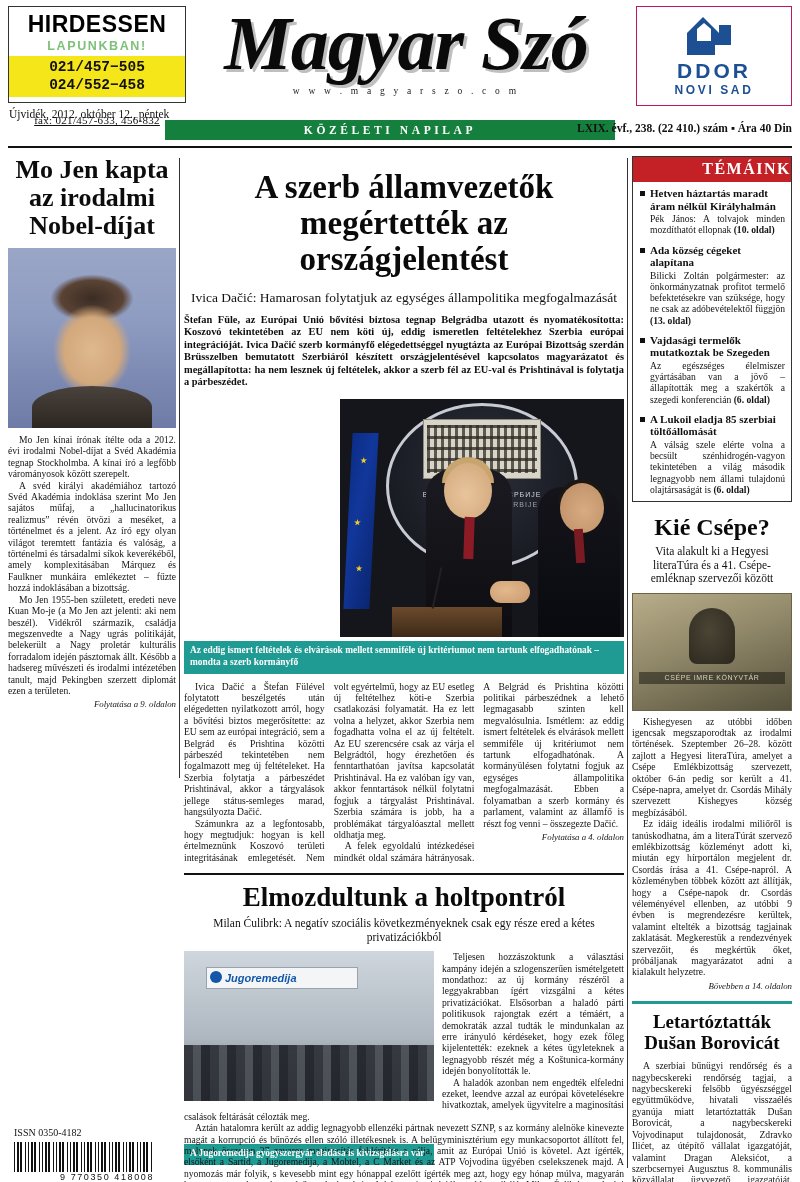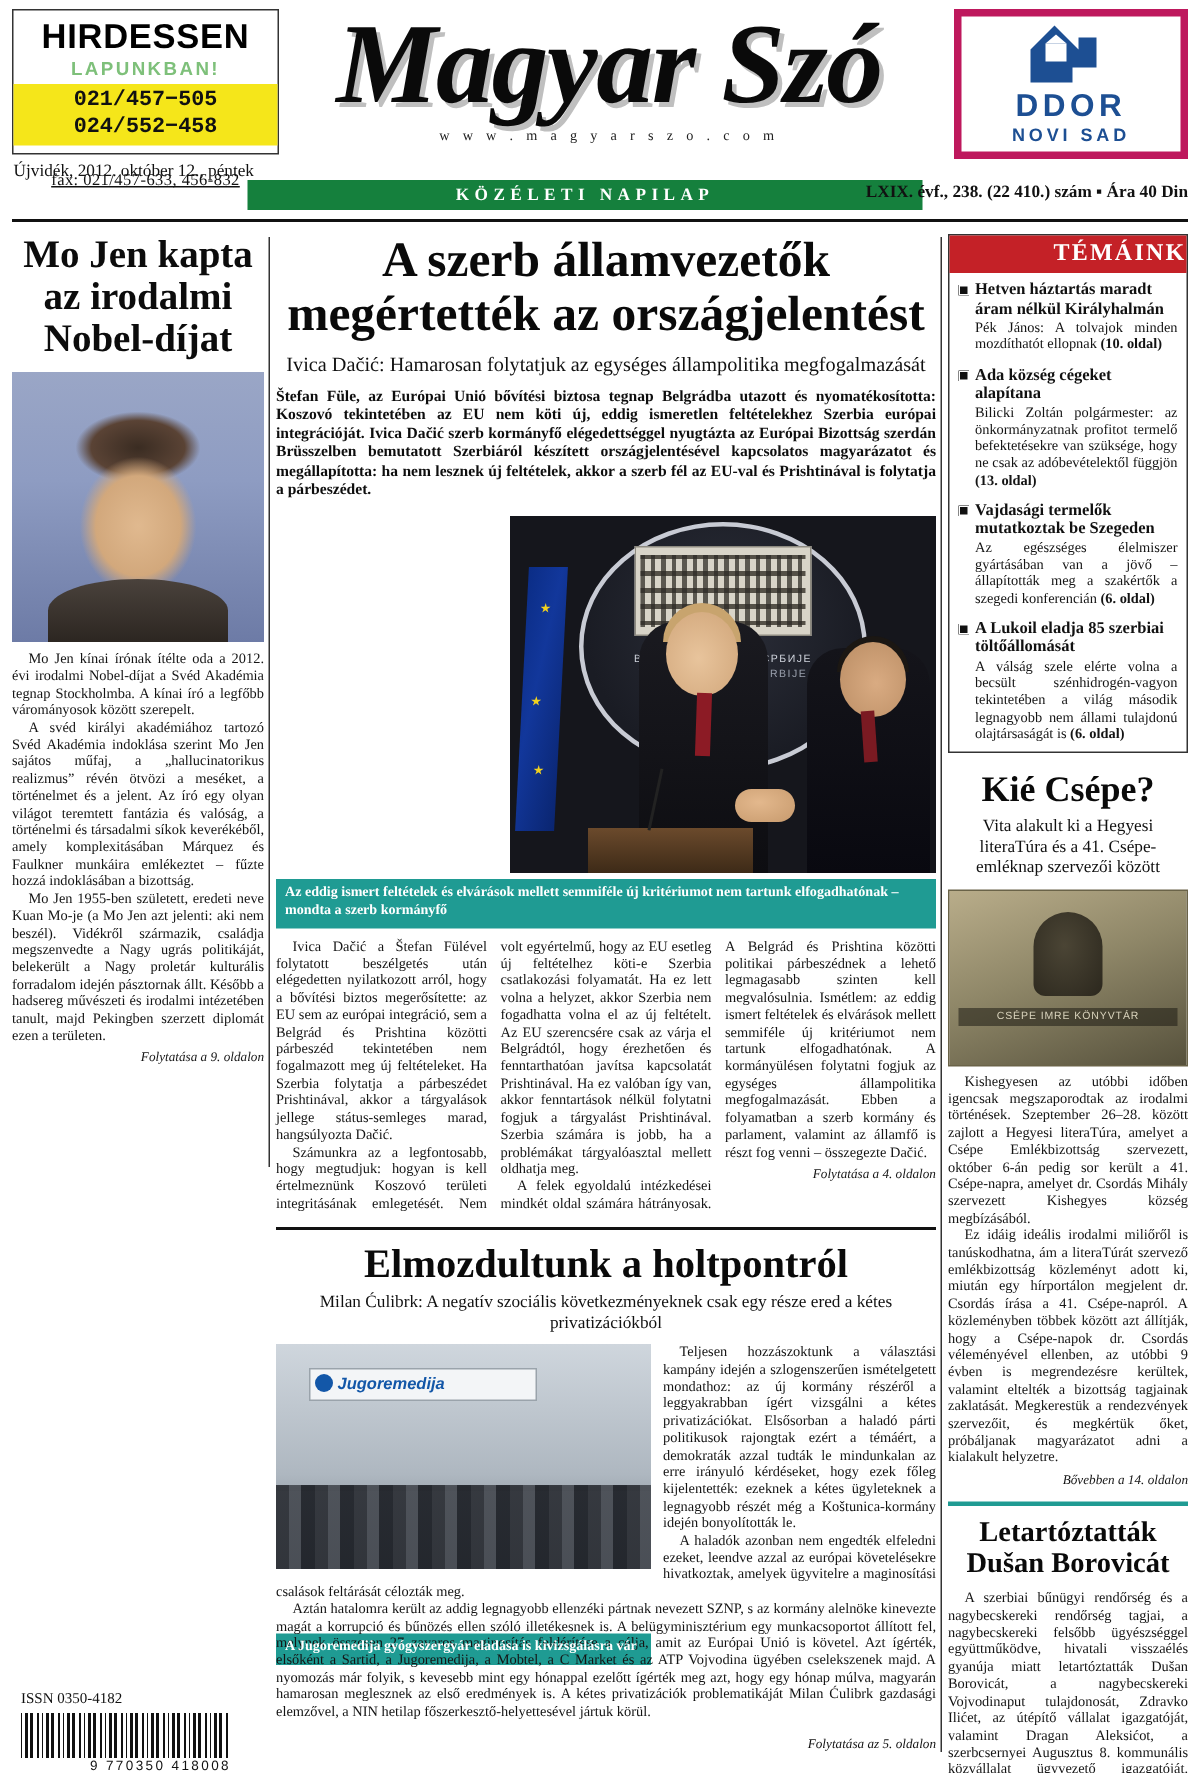--- a/index.html
+++ b/index.html
@@ -53,21 +53,21 @@
   }
   .kozeleti-bar{
     position:absolute;left:165px;top:120px;width:450px;height:20px;background:#15803d;
   }
   .kozeleti-bar span{
     display:block;text-align:center;line-height:20px;color:#fff;font-weight:bold;
     font-family:"Liberation Serif",serif;font-size:11.5px;letter-spacing:3.6px;
   }
   .ddor{
     position:absolute;left:636px;top:6px;width:156px;height:100px;
-    border:5px solid #be185d;background:#fff;box-sizing:border-box;
+    border:1px solid #be185d;background:#fff;box-sizing:border-box;
     display:flex;flex-direction:column;align-items:center;justify-content:center;
   }
   .ddor-text{
     font-family:"Liberation Sans",sans-serif;font-weight:bold;color:#1d4f93;
     font-size:21px;letter-spacing:3px;line-height:22px;margin-top:3px;
   }
   .ddor-sub{
     font-family:"Liberation Sans",sans-serif;font-weight:bold;color:#1d4f93;
     font-size:12px;letter-spacing:2.6px;margin-top:1px;
   }
@@ -104,21 +104,21 @@
   .body-txt{
     font-family:"Liberation Serif",serif;font-size:9.6px;line-height:11.4px;
     text-align:justify;color:#141414;
   }
   .body-txt p{margin:0;text-indent:11px;}
   .jump{font-style:italic;text-align:right;font-size:8.8px;margin-top:3px;}
 
   
   .hl-main{
     font-family:"Liberation Serif",serif;font-weight:bold;font-size:33px;
-    line-height:36px;text-align:center;margin:0;color:#0a0a0a;
+    line-height:36px;text-align:center;margin:13px;color:#0a0a0a;
   }
   .sub-main{
     font-family:"Liberation Serif",serif;font-size:13.5px;text-align:center;
     margin:7px 0 8px;color:#111;
   }
   .lead{
     font-family:"Liberation Serif",serif;font-weight:bold;font-size:10.4px;
     line-height:12.4px;text-align:justify;margin:0 0 9px;color:#0e0e0e;
   }
   .main-photo{

